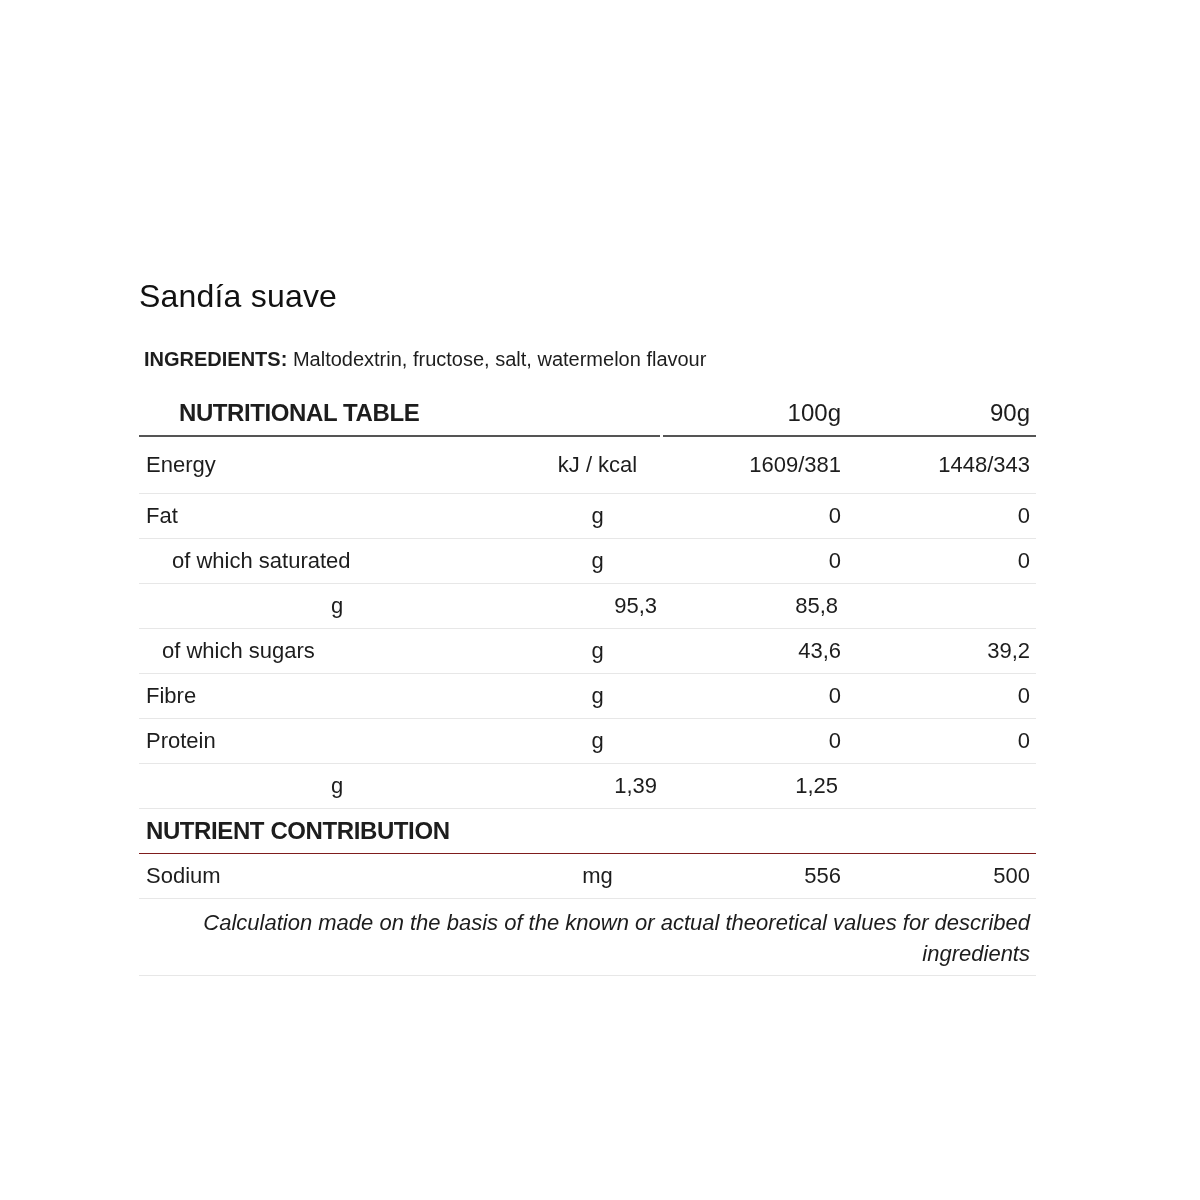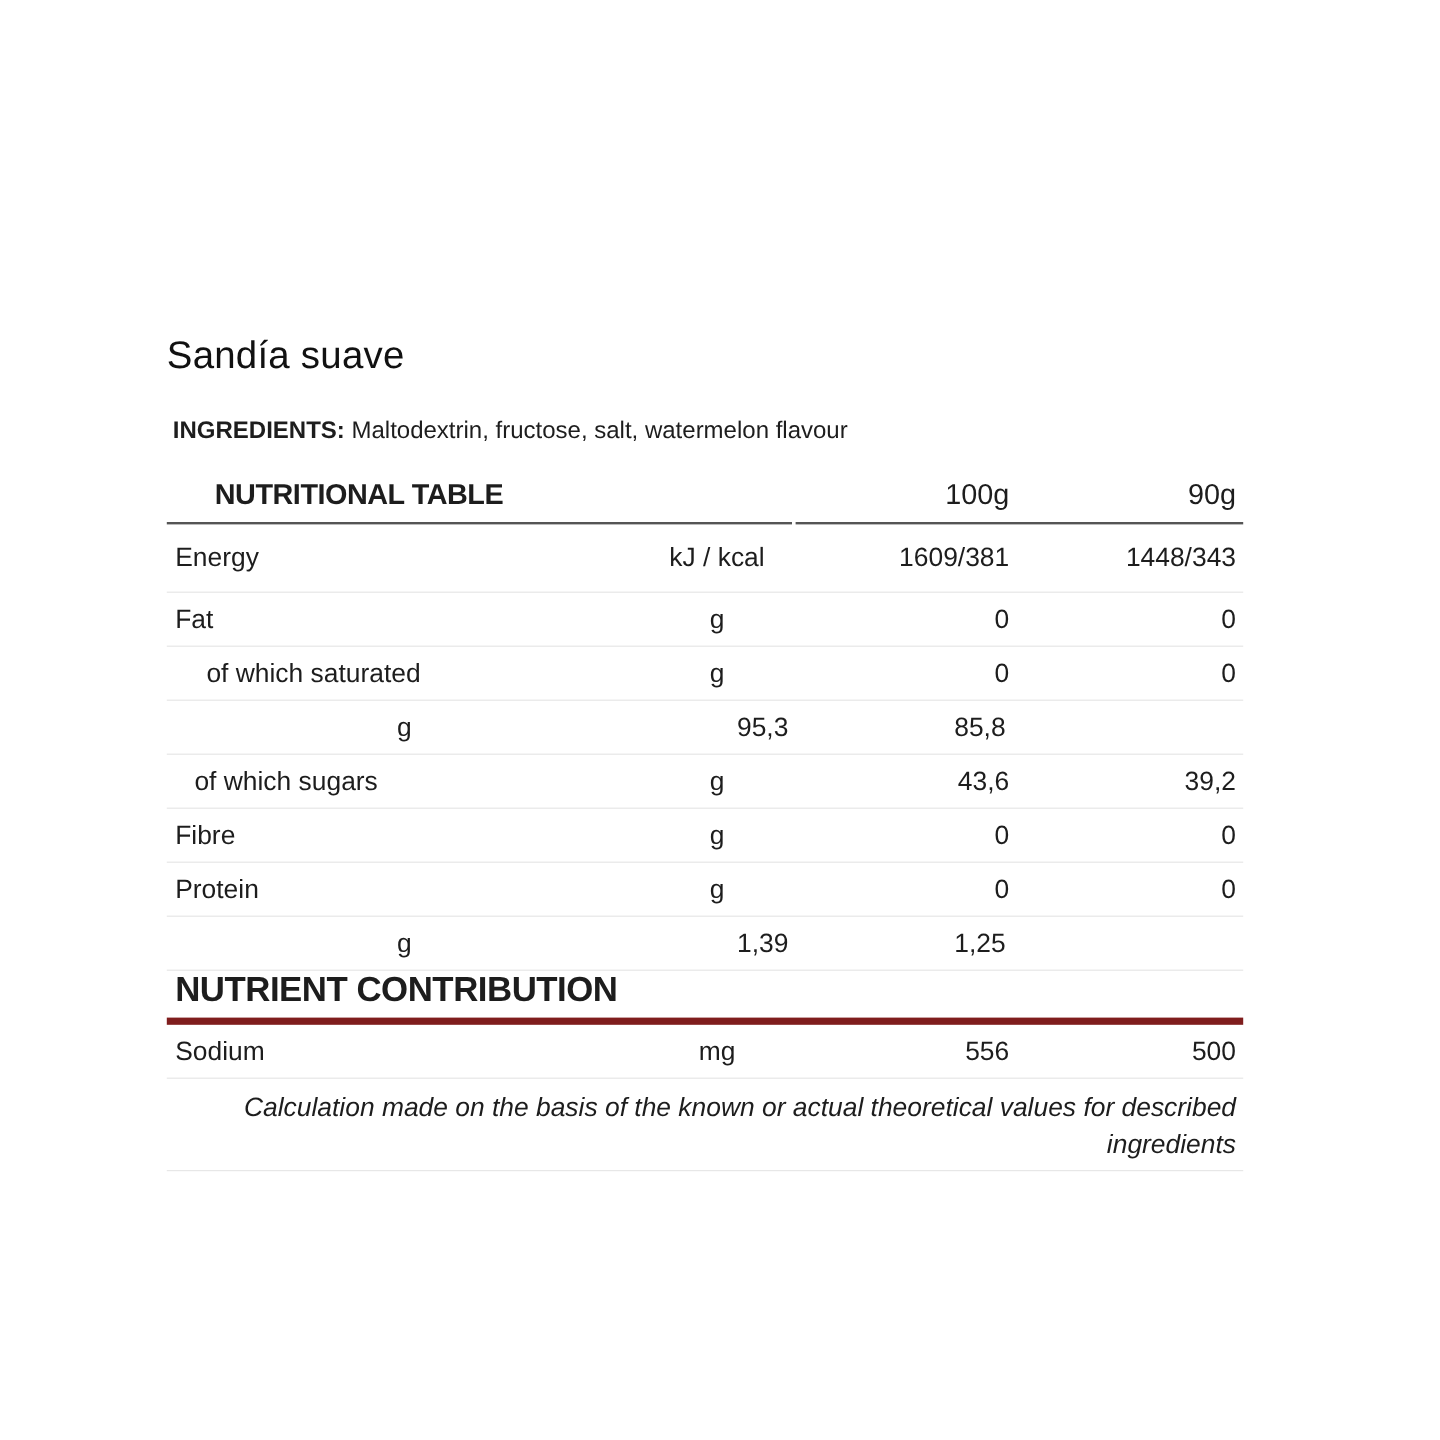--- a/index.html
+++ b/index.html
@@ -75,24 +75,24 @@
   }
   .row.first { height: 57px; }
   .cell.label { padding-left: 7px; }
   .cell.label.sub1 { padding-left: 33px; }
   .cell.label.sub2 { padding-left: 23px; }
   .cell.unit { text-align: center; }
   .cell.val  { text-align: right; padding-right: 3px; }
   .cell.v90  { padding-right: 6px; }
   .section-row {
     display: flex;
-    align-items: flex-start;
+    align-items: center;
     height: 45px;
-    border-bottom: 6px solid #7f1d1d;
-    font-size: 29px;
+    border-bottom: 1px solid #7f1d1d;
+    font-size: 24px;
     font-weight: bold;
     letter-spacing: -0.4px;
     padding-left: 7px;
   }
   .footnote-row {
     height: 77px;
     border-bottom: 1px solid #e7e7e7;
     padding-top: 8px;
   }
   .footnote {

